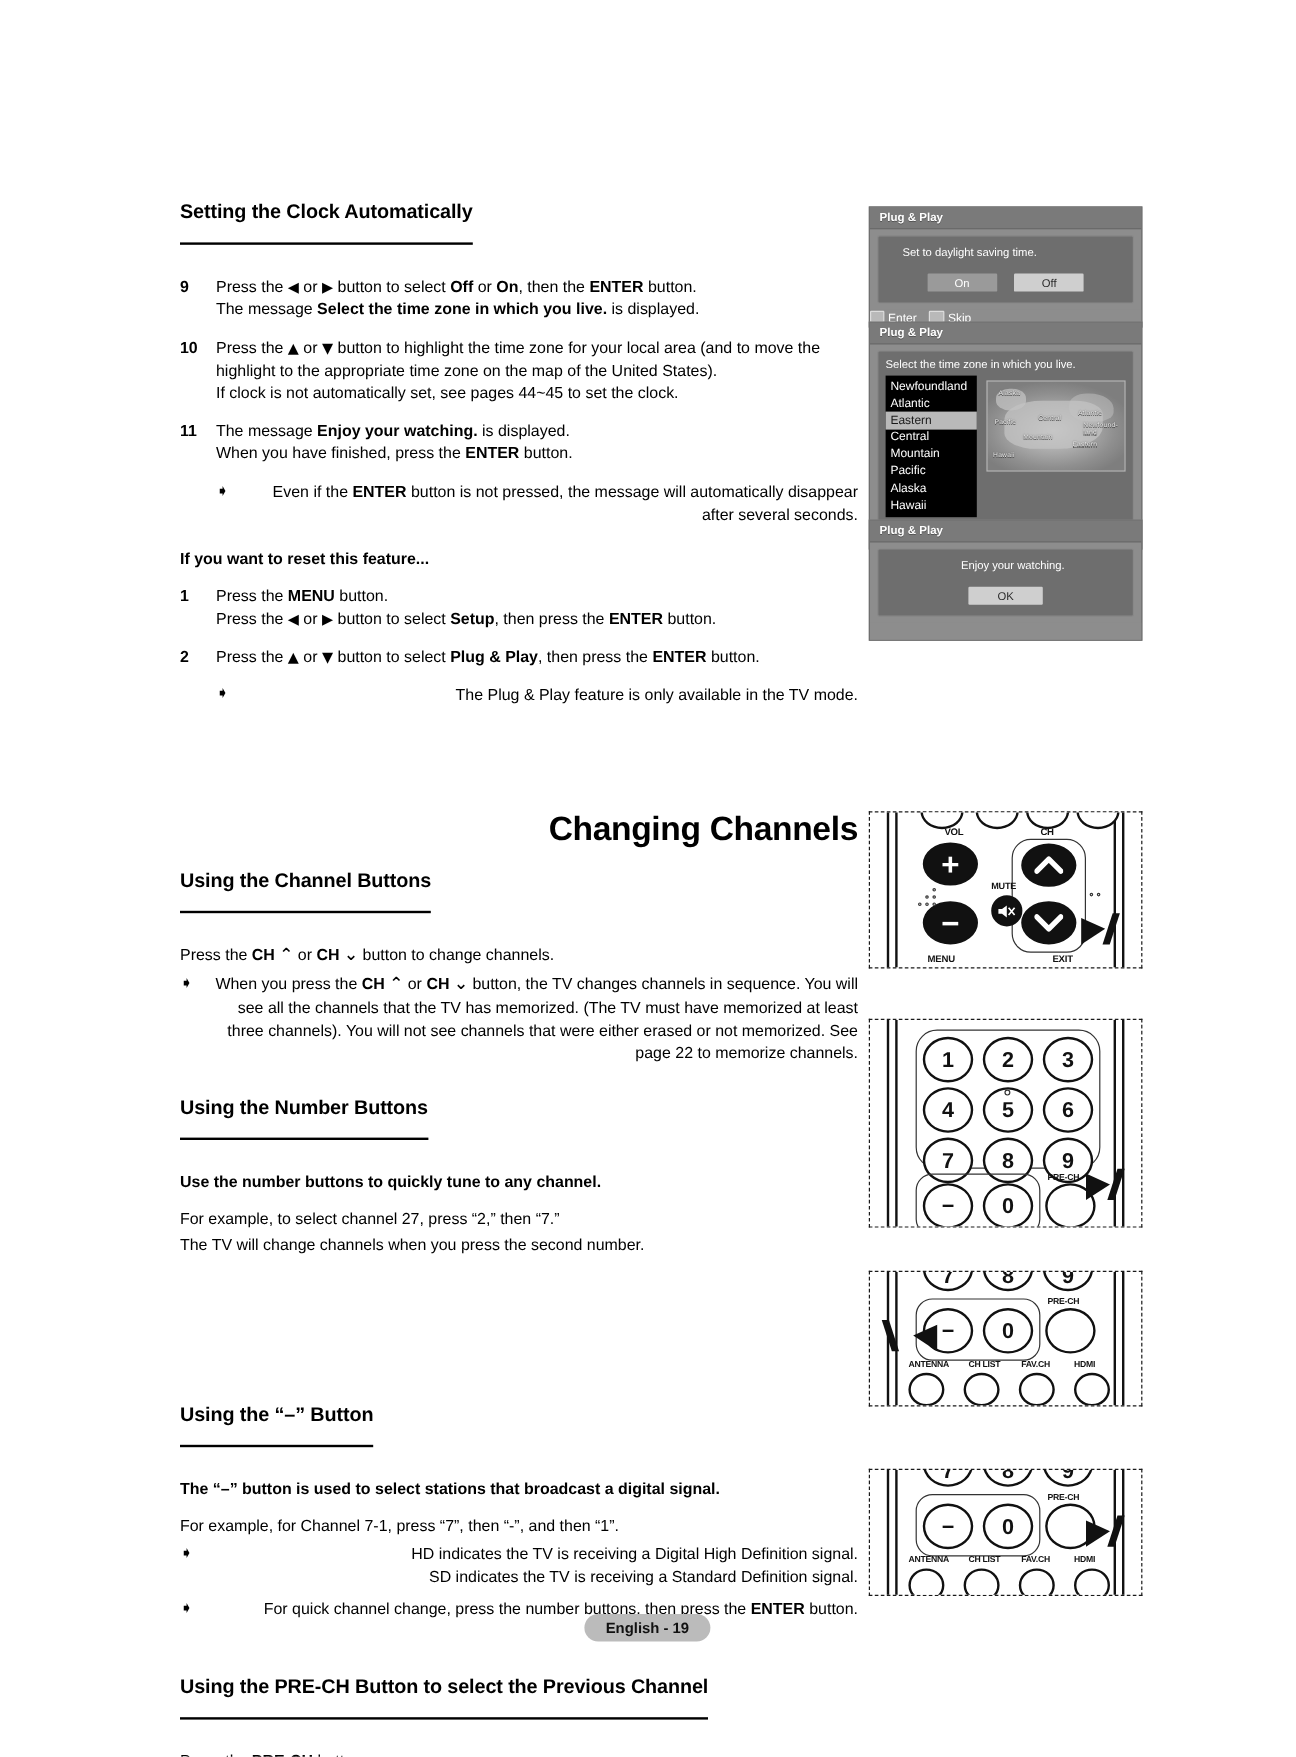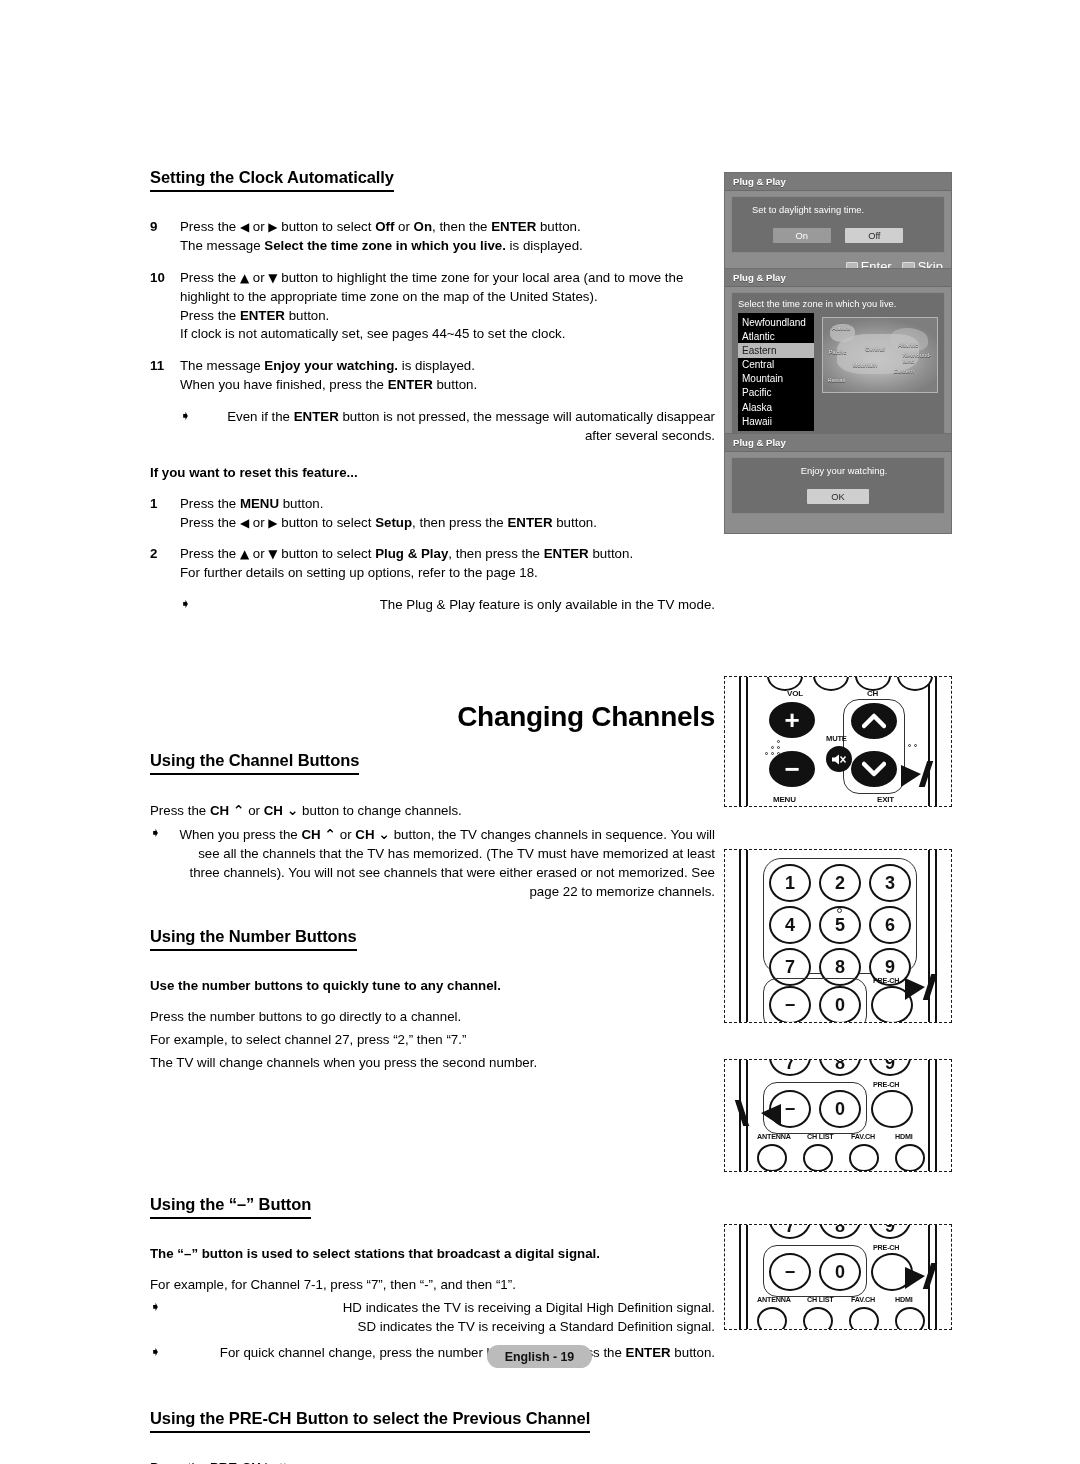--- a/index.html
+++ b/index.html
@@ -27,21 +27,21 @@
     position: absolute;
     left: 150px;
     top: 168px;
     width: 565px;
   }
 
   h2.sub {
     font-size: 16.5px;
     font-weight: bold;
     margin: 0 0 16px 0;
-    padding-bottom: 3px;
+    padding-bottom: 15px;
     border-bottom: 2.2px solid #000;
     display: inline-block;
     letter-spacing: -0.1px;
   }
   h1.big {
     font-size: 28px;
     font-weight: bold;
     margin: 0 0 18px 0;
     letter-spacing: -0.3px;
     text-align: right;
@@ -119,23 +119,23 @@
     background: #6e6e6e;
     margin: 5px 6px;
     border: 1px solid #888;
     border-radius: 2px;
     padding: 7px 8px 9px 8px;
     position: relative;
   }
   .osd-foot {
     height: 14px;
     background: #8d8d8d;
-    text-align: right;
+    text-align: left;
     padding: 1px 8px 0 0;
-    font-size: 13px;
+    font-size: 10px;
     color: #fff;
     box-sizing: border-box;
   }
   .osd-foot .key {
     display: inline-block;
     width: 10px; height: 8px;
     border: 1px solid #ddd;
     background: #b9b9b9;
     vertical-align: -1px;
     margin-right: 3px;
@@ -313,21 +313,20 @@
         <div>Press the <span class="tri">◀</span> or <span class="tri">▶</span> button to select <b>Off</b> or <b>On</b>, then the <b>ENTER</b> button.</div>
         <div>The message <b>Select the time zone in which you live.</b> is displayed.</div>
       </div>
     </div>
 
     
     <div class="step">
       <div class="num">10</div>
       <div class="body">
         <div>Press the <span class="tri">▲</span> or <span class="tri">▼</span> button to highlight the time zone for your local area (and to move the highlight to the appropriate time zone on the map of the United States).</div>
-        <div>Press the <b>ENTER</b> button.</div>
         <div>If clock is not automatically set, see pages 44~45 to set the clock.</div>
       </div>
     </div>
 
     
     <div class="step">
       <div class="num">11</div>
       <div class="body">
         <div>The message <b>Enjoy your watching.</b> is displayed.</div>
         <div>When you have finished, press the <b>ENTER</b> button.</div>
@@ -349,21 +348,20 @@
       <div class="body">
         <div>Press the <b>MENU</b> button.</div>
         <div>Press the <span class="tri">◀</span> or <span class="tri">▶</span> button to select <b>Setup</b>, then press the <b>ENTER</b> button.</div>
       </div>
     </div>
 
     <div class="step">
       <div class="num">2</div>
       <div class="body">
         <div>Press the <span class="tri">▲</span> or <span class="tri">▼</span> button to select <b>Plug &amp; Play</b>, then press the <b>ENTER</b> button.</div>
-        <div>For further details on setting up options, refer to the page 18.</div>
       </div>
     </div>
 
     <div class="bullet indent">
       <div class="glyph">➧</div>
       <div class="body">The Plug &amp; Play feature is only available in the TV  mode.</div>
     </div>
 
     
     <div style="height:78px"></div>
@@ -378,21 +376,20 @@
     <div class="bullet">
       <div class="glyph">➧</div>
       <div class="body">When you press the <b>CH</b> <span class="chev">⌃</span> or <b>CH</b> <span class="chev">⌄</span> button, the TV changes channels in sequence. You will see all the channels that the TV has memorized. (The TV must have memorized at least three channels). You will not see channels that were either erased or not memorized. See page 22 to memorize channels.</div>
     </div>
 
     <div class="gap-m"></div>
 
     <h2 class="sub">Using the Number Buttons</h2>
     <div class="gap-s"></div>
     <p class="boldline">Use the number buttons to quickly tune to any channel.</p>
-    <p class="plain">Press the number buttons to go directly to a channel.</p>
     <p class="plain">For example, to select channel 27, press “2,” then “7.”</p>
     <p class="plain">The TV will change channels when you press the second number.</p>
 
     <div style="height:118px"></div>
 
     <h2 class="sub">Using the “–” Button</h2>
     <div class="gap-s"></div>
     <p class="boldline">The “–” button is used to select stations that broadcast a digital signal.</p>
     <p class="plain">For example, for Channel 7-1, press “7”, then “-”, and then “1”.</p>
 

